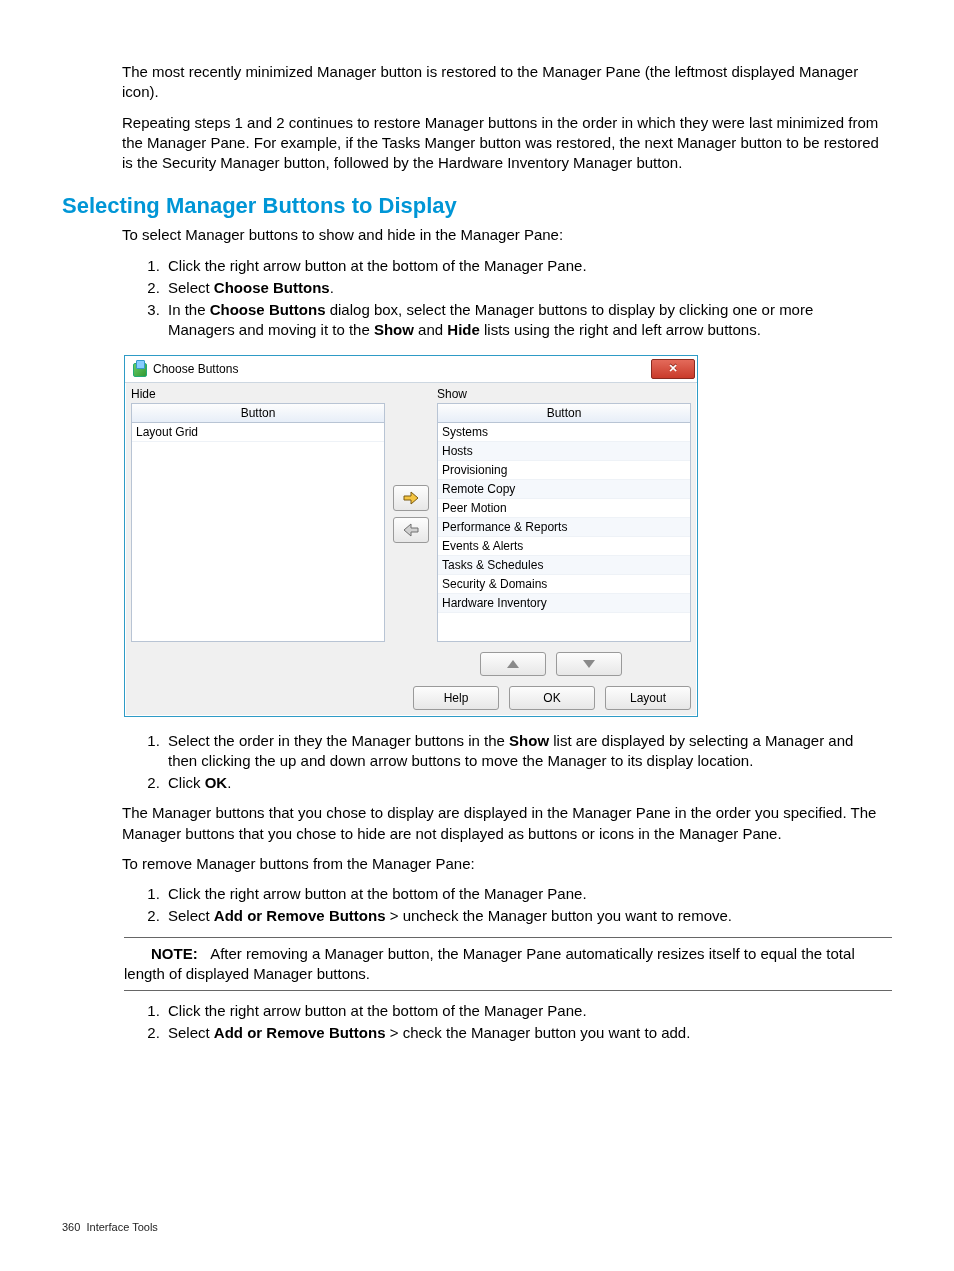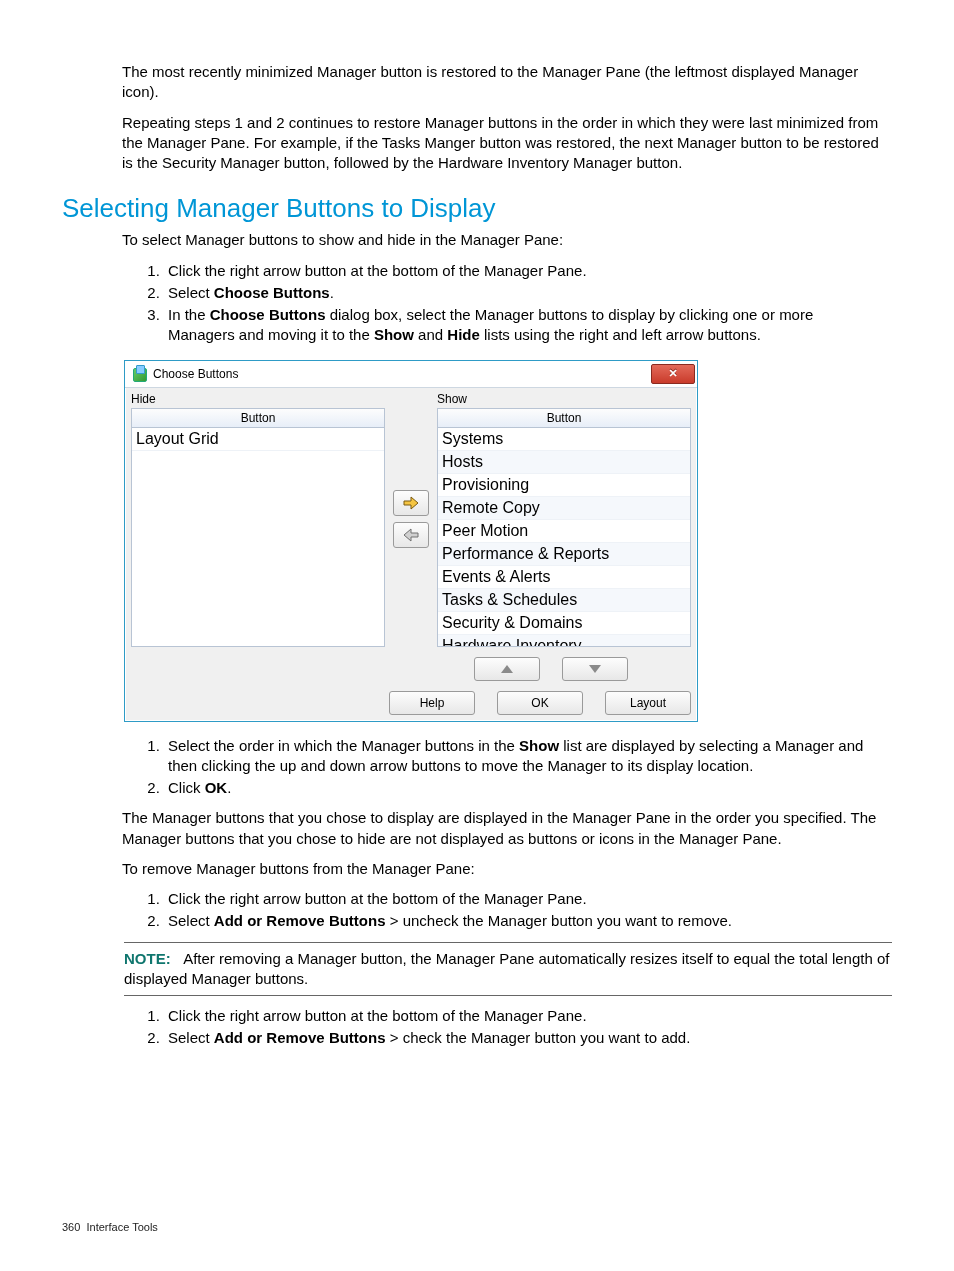--- a/index.html
+++ b/index.html
@@ -15,43 +15,43 @@
     min-height: 1271px;
     box-sizing: border-box;
     padding: 62px 62px 30px 62px;
     position: relative;
   }
   .body-text {
     margin: 0 0 10px 60px;
     line-height: 1.35;
   }
   h2.section-head {
-    font-size: 26px;
-    font-weight: normal;
+    font-size: 22px;
+    font-weight: bold;
     color: #0096D6;
     margin: 20px 0 6px 0;
   }
   ol.steps {
     margin: 2px 12px 10px 62px;
     padding-left: 40px;
   }
   ol.steps li {
     margin-bottom: 2px;
     line-height: 1.35;
     padding-left: 4px;
   }
   .bold { font-weight: bold; }
   .note-block {
     border-top: 1px solid #666;
     border-bottom: 1px solid #666;
     margin: 8px 0 10px 62px;
     padding: 6px 0;
     line-height: 1.35;
   }
-  .note-label { font-weight: bold; color: #0f766e; }
+  .note-label { font-weight: bold; color: #000000; margin-left: 27px; }
   .footer {
     position: absolute;
     left: 62px;
     bottom: 38px;
     font-size: 11px;
     color: #222;
   }
   
   .dialog-wrap {
     margin: 14px 0 14px 62px;
@@ -114,21 +114,21 @@
     padding: 2px 12px;
   }
   .list-box {
     border: 1px solid #b8c4d4;
     border-top: none;
     height: 218px;
     overflow: hidden;
     background: #fff;
   }
   .list-box .row {
-    font-size: 16px;
+    font-size: 12px;
     padding: 2px 4px;
     border-bottom: 1px solid #eef2f7;
     background: #fff;
   }
   .list-box .row:nth-child(even) { background: #f5f8fc; }
   .mid-col {
     width: 40px;
     display: flex;
     flex-direction: column;
     justify-content: center;
@@ -139,21 +139,21 @@
     width: 34px; height: 24px;
     background: linear-gradient(#fdfdfd,#e7e7e7);
     border: 1px solid #9a9a9a;
     border-radius: 3px;
     display:flex; align-items:center; justify-content:center;
   }
   .foot-row {
     display: flex;
     justify-content: flex-end;
     padding: 4px 6px 6px 6px;
-    gap: 22px;
+    gap: 10px;
   }
   .foot-row.updown { justify-content: center; margin-left: 280px; }
   .dlg-btn {
     min-width: 64px;
     height: 22px;
     background: linear-gradient(#fdfdfd,#e7e7e7);
     border: 1px solid #9a9a9a;
     border-radius: 3px;
     font-size: 12px;
     display:flex; align-items:center; justify-content:center;
@@ -243,21 +243,21 @@
       <div class="foot-row">
         <div class="dlg-btn">Help</div>
         <div class="dlg-btn">OK</div>
         <div class="dlg-btn">Layout</div>
       </div>
     </div>
   </div>
 
   <ol class="steps">
     <li>
-      <span>Select the order in which the Manager buttons in the </span><span class="bold">Show</span><span> list are displayed by selecting a Manager and then clicking the up and down arrow buttons to move the Manager to its display location.</span>
+      <span>Select the order in they the Manager buttons in the </span><span class="bold">Show</span><span> list are displayed by selecting a Manager and then clicking the up and down arrow buttons to move the Manager to its display location.</span>
     </li>
     <li>
       <span>Click </span><span class="bold">OK</span><span>.</span>
     </li>
   </ol>
 
   <p class="body-text">The Manager buttons that you chose to display are displayed in the Manager Pane in the order you specified. The Manager buttons that you chose to hide are not displayed as buttons or icons in the Manager Pane.</p>
 
   <p class="body-text">To remove Manager buttons from the Manager Pane:</p>
   <ol class="steps">

